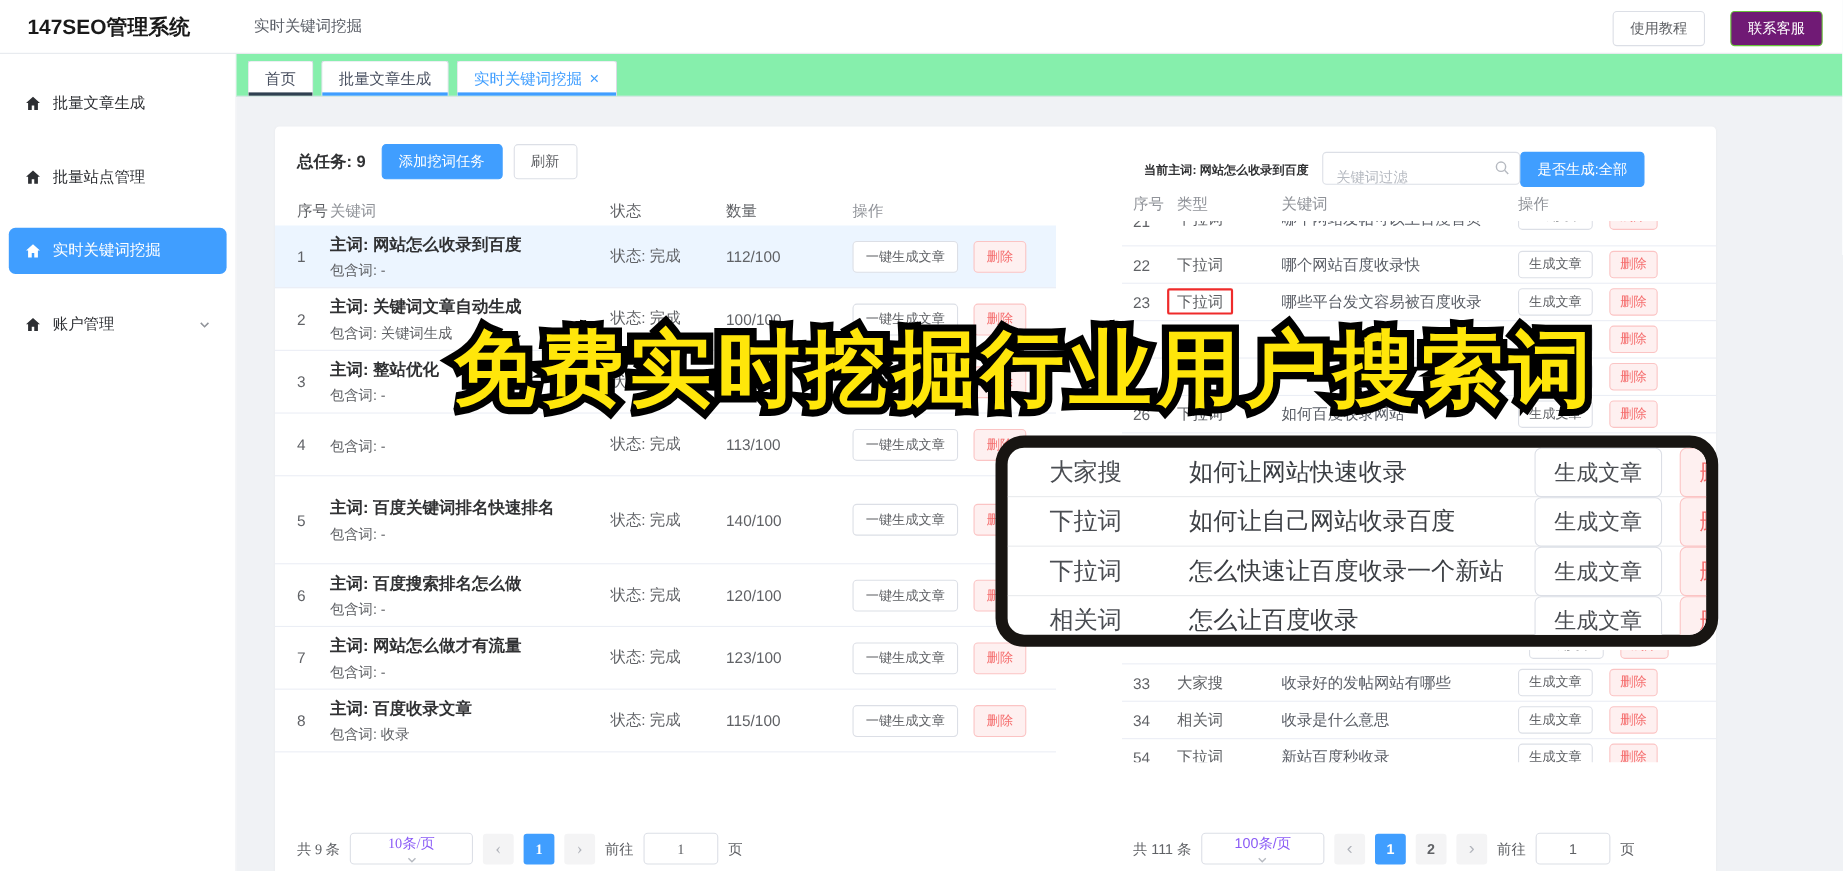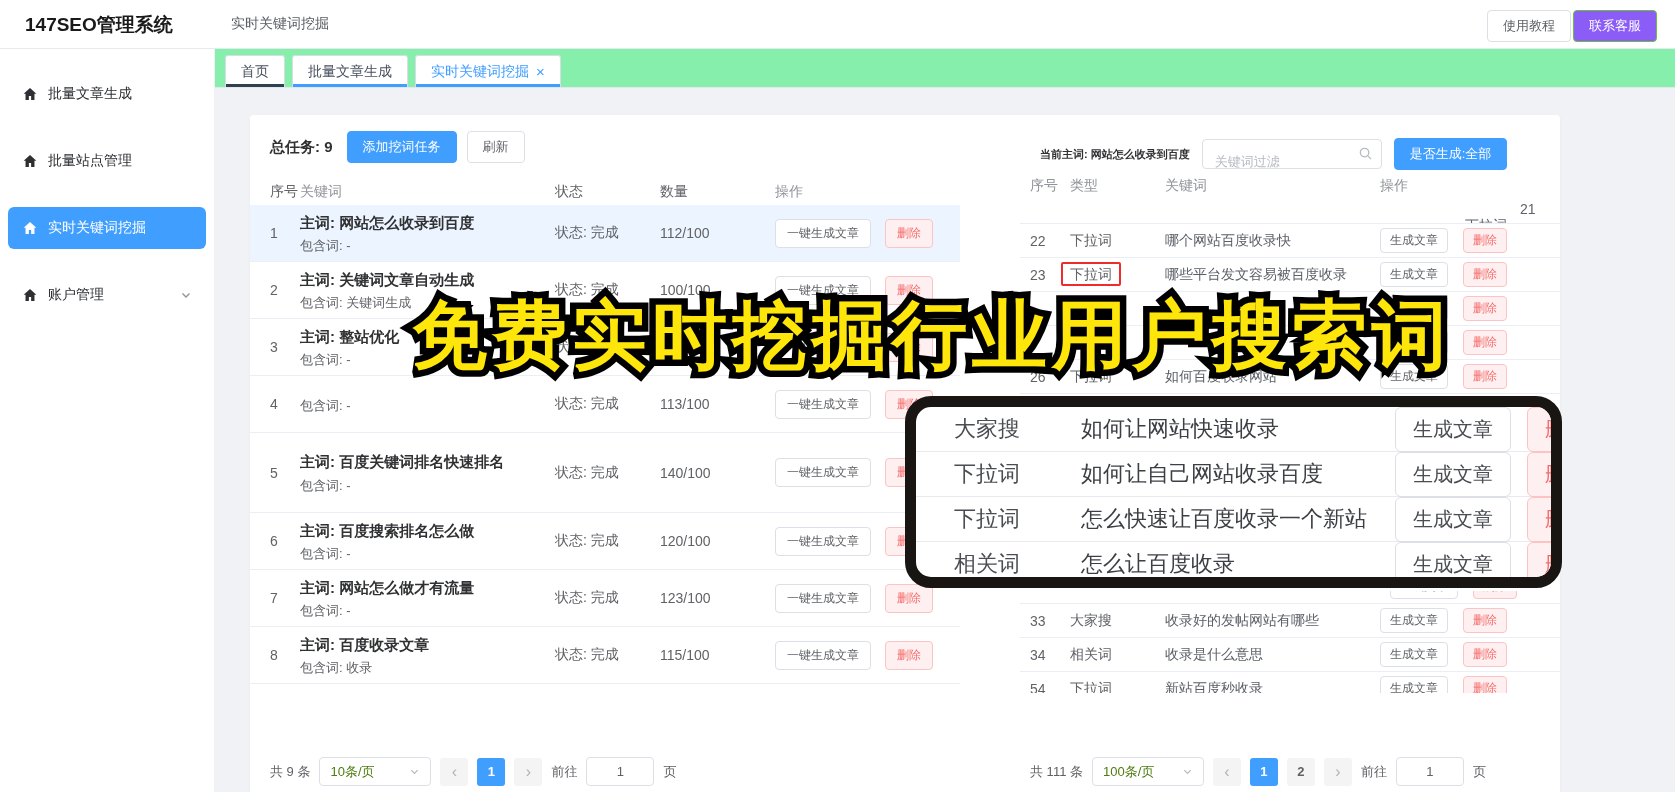--- a/index.html
+++ b/index.html
@@ -3,26 +3,26 @@
 <meta charset="utf-8">
 <style>
   * { margin:0; padding:0; box-sizing:border-box; }
   body { font-family:"Liberation Sans","DejaVu Sans",sans-serif; }
   .screen { position:relative; width:1675px; height:792px; background:#f0f2f5; overflow:hidden; color:#303133; }
 
   
   .hdr { position:absolute; left:0; top:0; width:1675px; height:49px; background:#fff; border-bottom:1px solid #e6e9ee; z-index:2; }
   .logo { position:absolute; left:25px; top:12px; font-size:19px; font-weight:bold; color:#1a1a1a; }
   .crumb { position:absolute; left:231px; top:15px; font-size:14px; color:#5a5e66; }
-  .hdr-actions { position:absolute; right:18px; top:10px; display:flex; gap:2px; }
+  .hdr-actions { position:absolute; right:18px; top:10px; display:flex; gap:23px; }
 
   
   .btn { display:inline-flex; align-items:center; justify-content:center; border-radius:4px; font-size:13px; cursor:pointer; border:1px solid #dcdfe6; background:#fff; color:#606266; padding:6px 15px; white-space:nowrap; font-family:inherit; }
   .btn.blue { background:#409eff; border-color:#409eff; color:#fff; }
-  .btn.green { background:#8b5cf6; border-color:#67c23a; color:#fff; }
+  .btn.green { background:#701a75; border-color:#67c23a; color:#fff; }
   .btn.sm { padding:5px 11px; font-size:12px; border-radius:4px; color:#606266; }
   .btn.danger { color:#f56c6c; background:#fef0f0; border-color:#fbc4c4; }
 
   
   .sidebar { position:absolute; left:0; top:49px; width:215px; height:743px; background:#fff; border-right:1px solid #eef0f4; z-index:1; }
   .side-item { display:flex; align-items:center; gap:10px; height:42px; margin:0 8px 25px 8px; padding:0 14px; font-size:14px; color:#2d2f33; border-radius:6px; cursor:pointer; }
   .side-item:first-child { margin-top:24px; }
   .side-item.active { background:#409eff; color:#fff; }
   .side-item .home-ico svg { display:block; }
   .side-item .chev { margin-left:auto; color:#909399; }
@@ -62,31 +62,31 @@
   .filter-wrap input { width:180px; height:30px; border:1px solid #dcdfe6; border-radius:4px; padding:15px 30px 0 12px; font-size:13px; color:#606266; outline:none; font-family:inherit; }
   .filter-wrap input::placeholder { color:#b6bac1; }
   .filter-wrap .mag { position:absolute; right:9px; top:7px; }
   .rhead { position:absolute; left:770px; top:62px; width:540px; height:24px; display:flex; color:#909399; font-size:14px; padding-left:10px; }
   .rh-idx { width:40px; } .rh-type { width:95px; } .rh-kw { width:215px; } .rh-act { flex:1; }
   .rlist { position:absolute; left:770px; top:86px; width:540px; height:492px; overflow:hidden; }
   .rrow { display:flex; align-items:center; height:34px; border-bottom:1px solid #ebeef5; padding-left:10px; font-size:14px; color:#606266; }
   .r-idx { width:40px; } .r-type { width:95px; } .r-kw { width:215px; white-space:nowrap; overflow:hidden; color:#5a5e66; }
   .r-act { flex:1; display:flex; gap:15px; align-items:center; }
   .r-act .btn { padding:3px 9px; font-size:12px; }
-  .rrow.clip-top { height:23px; overflow:hidden; align-items:flex-end; padding-bottom:14px;flex-direction:column; }
+  .rrow.clip-top { height:23px; overflow:hidden; align-items:flex-end; padding-bottom:14px; }
   .type-box.red { border:2px solid #ef2b2b; padding:2px 7px; margin-left:-9px; border-radius:2px; }
   .rspacer { height:197px; }
   .rpartial { height:13px; overflow:hidden; border-bottom:1px solid #ebeef5; }
   .rpartial .inner { display:flex; gap:15px; padding-left:370px; margin-top:-17px; }
   .rpartial .btn { padding:3px 9px; font-size:12px; }
 
   
   .pager { position:absolute; display:flex; align-items:center; gap:9px; font-size:13px; color:#606266; top:642px; }
-  .pager.left { left:20px; } .pager.right { left:780px; }
-  .sel { display:flex; align-items:center; justify-content:space-between; width:112px; height:29px; border:1px solid #dcdfe6; border-radius:4px; padding:0 10px; color:#4d7c0f; cursor:pointer; background:#fff; }
+  .pager.left { left:20px;font-family:Liberation Serif, serif; } .pager.right { left:780px; }
+  .sel { display:flex; align-items:center; justify-content:space-between; width:112px; height:29px; border:1px solid #dcdfe6; border-radius:4px; padding:0 10px; color:#8b5cf6; cursor:pointer; background:#fff;flex-direction:column; }
   .sel .chev { color:#b6bac1; }
   .pg { width:28px; height:28px; display:flex; align-items:center; justify-content:center; background:#f4f4f5; border-radius:3px; color:#606266; font-weight:bold; cursor:pointer; font-size:13px; }
   .pg.cur { background:#409eff; color:#fff; }
   .pg.arrow { color:#b0b3ba; font-size:16px; font-weight:normal; }
   .goto-in { width:68px; height:29px; border:1px solid #dcdfe6; border-radius:4px; text-align:center; font-size:13px; color:#606266; outline:none; font-family:inherit; }
 
   
   .headline-wrap { position:absolute; left:412px; top:294px; z-index:6; pointer-events:none; }
   .headline-stroke, .headline-fill { font-size:75px; font-weight:900; letter-spacing:5px; white-space:nowrap; line-height:1.1; }
   .headline-stroke { -webkit-text-stroke:13px #000; color:#000; }
@@ -312,21 +312,21 @@
       <span class="lab">当前主词: 网站怎么收录到百度</span>
       <span class="filter-wrap">
         <input placeholder="关键词过滤" style="">
         <span class="mag mag-ico">
             <svg width="15" height="15" viewBox="0 0 16 16" fill="none" stroke="#b6bac1" stroke-width="1.4">
               <circle cx="7" cy="7" r="4.5"></circle>
               <path d="M10.5 10.5L14 14"></path>
             </svg>
           </span>
       </span>
-      <button class="btn blue" style="margin-left:12px;">是否生成:全部</button>
+      <button class="btn blue" style="">是否生成:全部</button>
     </div>
 
     <div class="rhead">
       <div class="rh-idx">序号</div>
       <div class="rh-type">类型</div>
       <div class="rh-kw">关键词</div>
       <div class="rh-act">操作</div>
     </div>
 
     <div class="rlist">

